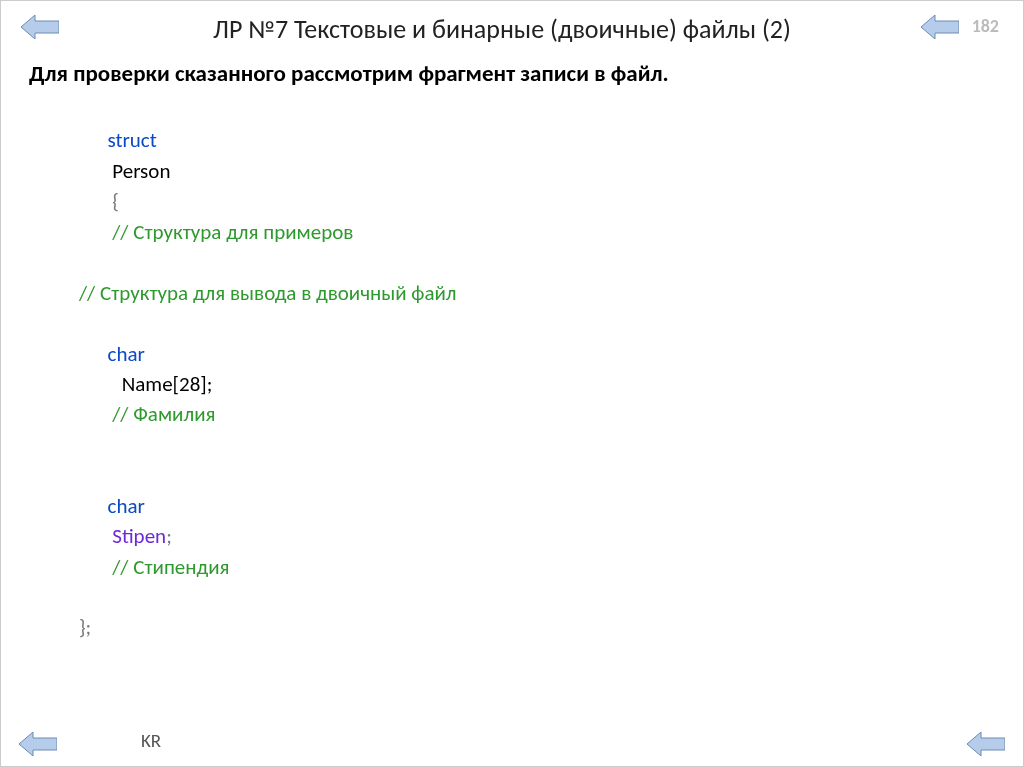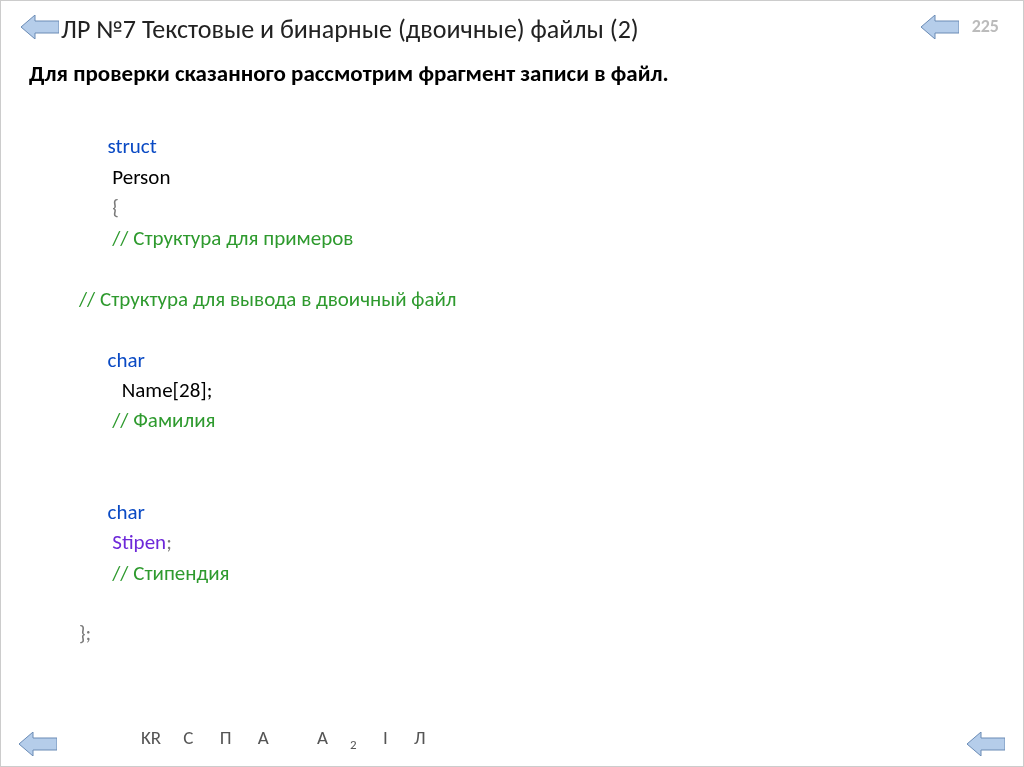--- a/index.html
+++ b/index.html
@@ -19,21 +19,21 @@
     position: relative;
   }
   .header-row {
     display: flex;
     align-items: center;
     margin-bottom: 14px;
     position: relative;
   }
   .title {
     flex: 1;
-    text-align: left;
+    text-align: center;
     font-size: 26px;
     color: #222;
     font-weight: 400;
     padding-left: 40px;
     padding-right: 60px;
   }
   .page-num {
     position: absolute;
     right: 4px;
     top: 2px;
@@ -49,21 +49,21 @@
   }
   .arrow svg { display: block; }
   .arrow-top-left { position: absolute; left: 0; top: 2px; }
   .arrow-top-right { position: absolute; right: 44px; top: 2px; }
   .arrow-bottom-left { position: absolute; left: 18px; bottom: 10px; }
   .arrow-bottom-right { position: absolute; right: 18px; bottom: 10px; }
   .intro {
     font-size: 23px;
     font-weight: bold;
     color: #000;
-    margin-bottom: 14px;
+    margin-bottom: 8px;
     padding-left: 8px;
   }
   .code-block {
     padding-left: 58px;
     font-size: 21px;
     line-height: 1.45;
     color: #000;
   }
   .code-line { white-space: pre-wrap; }
   .c-comment { color: #2e9a2e; }
@@ -93,21 +93,21 @@
       <svg width="38" height="24" viewBox="0 0 38 24">
           <path d="M0 12 L14 0 L14 6 L38 6 L38 18 L14 18 L14 24 Z" fill="#b5cdea" stroke="#6a8bb5" stroke-width="1"></path>
         </svg>
     </span>
     <h1 class="title">ЛР №7 Текстовые и бинарные (двоичные) файлы (2)</h1>
     <span class="arrow arrow-top-right">
       <svg width="38" height="24" viewBox="0 0 38 24">
           <path d="M0 12 L14 0 L14 6 L38 6 L38 18 L14 18 L14 24 Z" fill="#b5cdea" stroke="#6a8bb5" stroke-width="1"></path>
         </svg>
     </span>
-    <span class="page-num">225</span>
+    <span class="page-num">182</span>
   </div>
 
   <p class="intro">Для проверки сказанного рассмотрим фрагмент записи в файл.</p>
 
   <div class="code-block">
     <div class="code-line">
       <span class="c-keyword">struct</span>
       <span> </span><span>Person</span>
       <span class="c-op"> </span><span class="c-op">{</span>
       <span> </span><span class="c-comment">// Структура для примеров</span>
@@ -133,23 +133,15 @@
       </svg>
   </span>
   <span class="arrow arrow-bottom-right">
     <svg width="38" height="24" viewBox="0 0 38 24">
         <path d="M0 12 L14 0 L14 6 L38 6 L38 18 L14 18 L14 24 Z" fill="#b5cdea" stroke="#6a8bb5" stroke-width="1"></path>
       </svg>
   </span>
 
   <div class="footer-nav">
     <span class="footer-left">KR</span>
-    <span class="footer-right">
-      <span>С</span>
-      <span>П</span>
-      <span>А</span>
-      <span><span>А</span><span class="sub">2</span></span>
-      <span>I</span>
-      <span>Л</span>
-    </span>
   </div>
 
 </div>
 
 </body></html>

